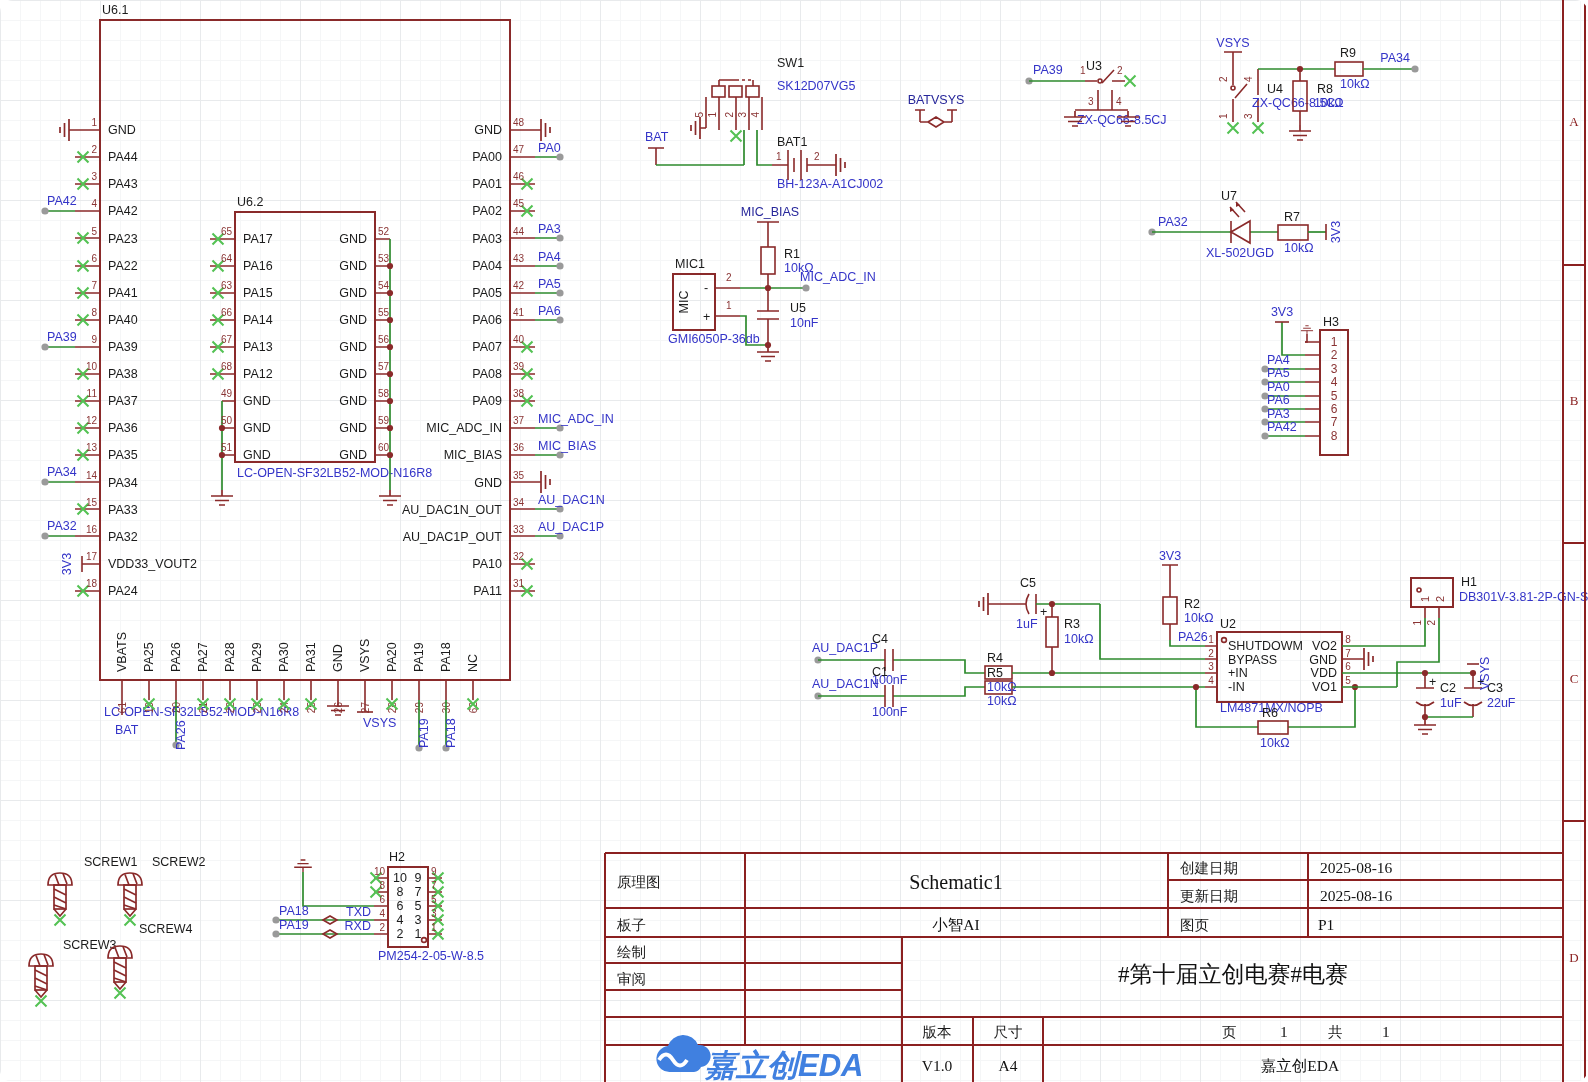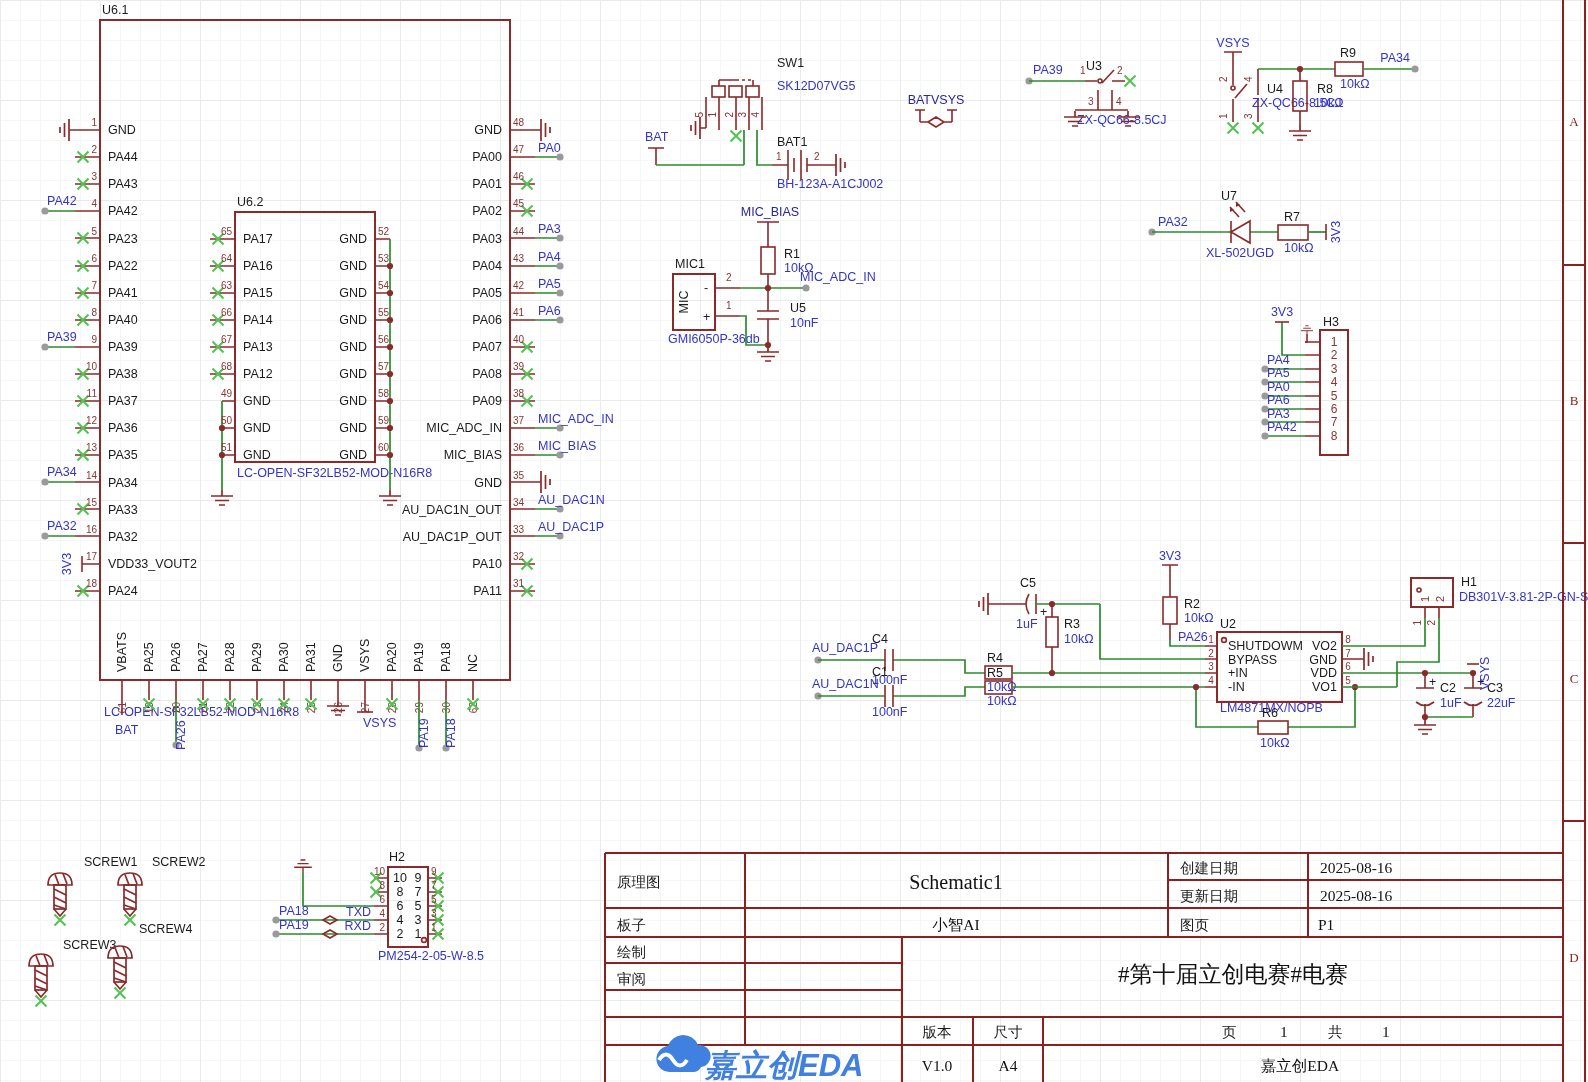--- a/index.html
+++ b/index.html
@@ -6,21 +6,21 @@
     --sym:#8a2a2a; --wire:#2e8b2e; --blue:#3434c8; --navy: #26269a;
     --nc:#54c254; --pin:#8a3434; --ink:#1b1b1b; --tb:#8b2020; --logo:#4080e0;
   }
   html,body{margin:0;padding:0;background:#fff;}
   .sheet{position:relative;width:1588px;height:1082px;overflow:hidden;background-color:#fff;
     background-image:
       linear-gradient(#e8eaec 1px, transparent 1px),
       linear-gradient(90deg,#e8eaec 1px, transparent 1px),
       linear-gradient(#f5f6f7 1px, transparent 1px),
       linear-gradient(90deg,#f5f6f7 1px, transparent 1px);
-    background-size:100px 100px,100px 100px,20px 20px,20px 20px;}
+    background-size:100px 100px,100px 100px,20px 20px,20px 20px;border-radius:13px;}
   svg{position:absolute;inset:0;}
   text{font-family:"Liberation Sans",sans-serif;}
   .t{font-size:12.5px;fill:var(--ink);}
   .n{font-size:10px;fill:var(--pin);}
   .bl{fill:var(--blue);}
   .nv{fill:var(--navy);}
   .sym{stroke:var(--sym);stroke-width:1.6;fill:none;}
   .bx{stroke:var(--sym);stroke-width:2;fill:none;}
   .wire{stroke:var(--wire);stroke-width:1.7;fill:none;}
   .tb{stroke:var(--tb);stroke-width:2;fill:none;}

